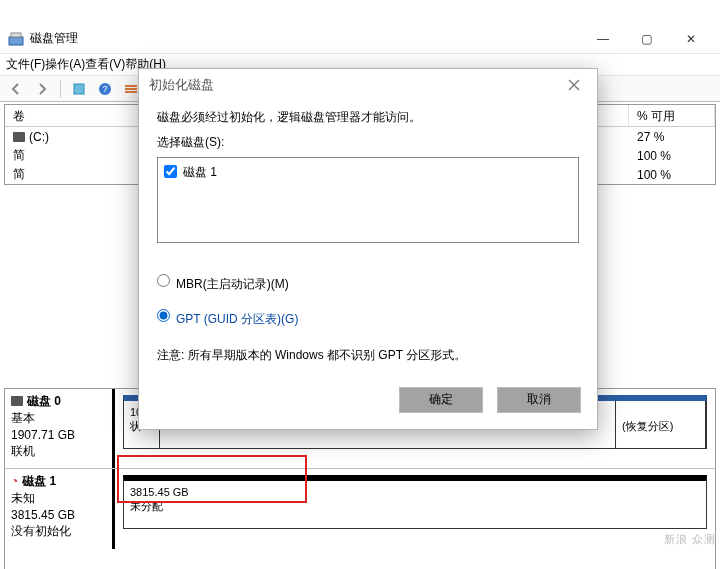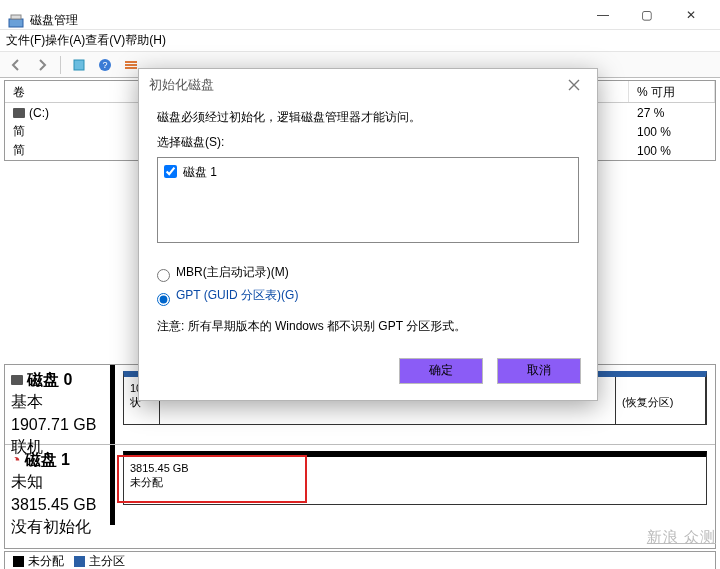--- a/index.html
+++ b/index.html
@@ -1,18 +1,18 @@
 <!DOCTYPE html>
 <html><head>
 <meta charset="utf-8">
 <style>
   * { box-sizing: border-box; margin: 0; padding: 0; font-family: "Microsoft YaHei", "Segoe UI", sans-serif; }
   body { width: 720px; height: 569px; background: #ffffff; overflow: hidden; font-size: 12px; color: #000; position: relative; }
   
-  .titlebar { height: 30px; display: flex; align-items: flex-end; padding: 0 8px; background: #fff; border-bottom: 1px solid #e5e5e5; }
+  .titlebar { height: 30px; display: flex; align-items: center; padding: 0 8px; background: #fff; border-bottom: 1px solid #e5e5e5; margin-top: 24px; }
   .titlebar .icon { width: 16px; height: 16px; margin-right: 6px; display:flex; align-items:center; justify-content:center;}
   .titlebar .title { flex: 1; font-size: 12px; }
   .winbtns { display: flex; gap: 2px; }
   .winbtn { width: 42px; height: 28px; display: flex; align-items: center; justify-content: center; color: #333; }
   .menubar { height: 22px; display: flex; align-items: center; padding: 0 6px; font-size: 12px; border-bottom: 1px solid #e5e5e5; }
   .toolbar { height: 26px; display: flex; align-items: center; padding: 0 6px; gap: 6px; border-bottom: 1px solid #bcbcbc; background: #fafafa; }
   .tbtn { width: 20px; height: 20px; display: flex; align-items: center; justify-content: center; border: 1px solid transparent; }
   .tbtn svg { width: 14px; height: 14px; }
   .tbar-sep { width: 1px; height: 18px; background: #ccc; margin: 0 2px; }
   .content { position: relative; height: calc(569px - 30px - 22px - 26px); }
@@ -20,44 +20,44 @@
   .vol-table { border: 1px solid #9a9a9a; margin: 2px 4px; }
   .vol-header { display: flex; height: 22px; background: #fff; border-bottom: 1px solid #ccc; }
   .vol-header .cell { padding: 3px 8px; border-right: 1px solid #e0e0e0; font-size: 12px; }
   .vol-row { display: flex; height: 19px; align-items: center; }
   .vol-row .cell { padding: 0 8px; font-size: 12px; white-space: nowrap; }
   .vol-row .cell.first { display:flex; align-items:center; gap:4px;}
   .disk-glyph { width:12px; height:10px; background:#555; border-radius:1px; display:inline-block;}
   
   .disk-section { position: absolute; left: 4px; right: 4px; bottom: 22px; border: 1px solid #9a9a9a; background:#fff;}
   .disk-panel { display: flex; height: 80px; border-bottom: 1px solid #bcbcbc; }
-  .disk-left { width: 110px; border-right: 5px solid #000000; padding: 4px 6px; font-size: 16px; line-height: 1.4; display:flex; flex-direction:column; }
+  .disk-left { width: 110px; border-right: 3px solid #000000; padding: 4px 6px; font-size: 12px; line-height: 1.4; display:flex; flex-direction:column; }
   .disk-left .dname { font-weight: bold; display:flex; align-items:center; gap:4px;}
   .disk-right { flex: 1; padding: 6px 8px; position: relative; }
   .disk-bar { border: 1px solid #333; height: 54px; display: flex; }
   .disk-bar.dark { border-top: 6px solid #000; }
   .disk-bar.blue { border-top: 6px solid #2b5fa5; }
   .disk-seg { border-right: 1px solid #333; padding: 4px 6px; font-size: 11px; line-height: 1.3; }
   .redbox { position:absolute; border:2px solid #d22; left:117px; top:455px; width:190px; height:48px; }
   
   .legend { position: absolute; bottom: 0; left: 4px; right: 4px; height: 20px; display: flex; align-items: center; gap: 10px; padding: 0 8px; border: 1px solid #9a9a9a; background:#fff;}
   .legend .sw { width: 11px; height: 11px; display: inline-block; margin-right: 4px; vertical-align: middle; }
   .legend .item { font-size: 12px; display:flex; align-items:center;}
   
   .dialog { position: absolute; left: 138px; top: 68px; width: 460px; background: #fff; border: 1px solid #b5b5b5; box-shadow: 0 6px 24px rgba(0,0,0,0.35); z-index: 10; }
   .dlg-title { height: 32px; display: flex; align-items: center; padding: 0 10px; color: #555; font-size: 13px;}
   .dlg-title .t { flex:1; }
   .dlg-close { width: 26px; height: 26px; display:flex; align-items:center; justify-content:center; color:#555; }
   .dlg-body { padding: 6px 18px 14px 18px; font-size: 12px; line-height: 1.7; }
   .disk-list { border:1px solid #888; height:86px; margin: 4px 0 10px 0; padding:4px 6px; background:#fff;}
   .chk { display:flex; align-items:center; gap:6px;}
-  .radio-row { display:flex; align-items:flex-end; gap:6px; margin:3px 0; }
+  .radio-row { display:flex; align-items:flex-start; gap:6px; margin:15px 0; }
   .dlg-btns { display:flex; justify-content:flex-end; gap:14px; padding: 8px 16px 16px 0;}
-  .dlg-btn { min-width:84px; height:26px; border:1px solid #bbb; background:#8b5cf6; font-size:12px; display:flex; align-items:center; justify-content:center; }
-  .watermark { position:absolute; right:4px; bottom:22px; font-size:15px; color:#bbb; writing-mode:horizontal-tb; letter-spacing:1px;text-decoration:underline;}
+  .dlg-btn { min-width:84px; height:26px; border:1px solid #bbb; background:#a3a3a3; font-size:12px; display:flex; align-items:center; justify-content:center; }
+  .watermark { position:absolute; right:4px; bottom:22px; font-size:11px; color:#bbb; writing-mode:horizontal-tb; letter-spacing:1px;}
 </style>
 </head>
 <body>
 
 <div class="titlebar">
   <span class="icon">
     <svg viewBox="0 0 16 16">
         <rect x="1" y="6" width="14" height="8" fill="#6aa0d8" stroke="#2b5fa5"></rect>
         <rect x="3" y="2" width="10" height="4" fill="#ddd" stroke="#888"></rect>
       </svg>

